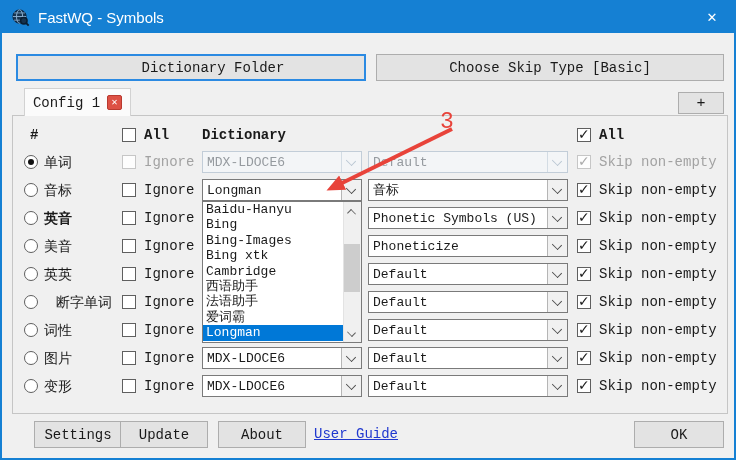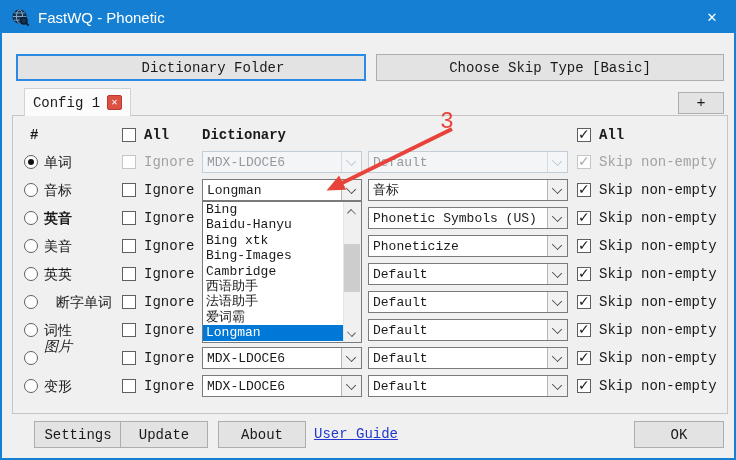--- a/index.html
+++ b/index.html
@@ -87,21 +87,21 @@
   <div class="titlebar">
     <svg class="app-icon" viewBox="0 0 20 20">
       <circle cx="9" cy="9" r="7" fill="#16334f" stroke="#0c2540" stroke-width="1"></circle>
       <ellipse cx="9" cy="9" rx="3.2" ry="7" fill="none" stroke="#8fb4d6" stroke-width="1"></ellipse>
       <line x1="2" y1="9" x2="16" y2="9" stroke="#8fb4d6" stroke-width="1"></line>
       <line x1="3.2" y1="5.2" x2="14.8" y2="5.2" stroke="#8fb4d6" stroke-width="0.8"></line>
       <line x1="3.2" y1="12.8" x2="14.8" y2="12.8" stroke="#8fb4d6" stroke-width="0.8"></line>
       <circle cx="13.5" cy="13.5" r="3.4" fill="#16334f" stroke="#0a1e33" stroke-width="1.6"></circle>
       <line x1="16" y1="16" x2="18.6" y2="18.6" stroke="#0a1e33" stroke-width="2"></line>
     </svg>
-    <span>FastWQ - Phonetic</span>
+    <span>FastWQ - Symbols</span>
     <span class="title-close">✕</span>
   </div>
 
   <div class="btn btn-big btn-dictfolder">
     <span>Dictionary Folder</span>
   </div>
   <div class="btn btn-big btn-notetype">
     <span>Choose Skip Type [Basic]</span>
   </div>
 
@@ -265,21 +265,21 @@
       <span class="arrowbox">
           <span class="chev"></span>
         </span>
     </div>
     <span class="cb checked" style="left:575px;top:321px;"></span>
     <span class="cell" style="left:597px;top:320px;">Skip non-empty</span>
   </div>
 
   <div>
     <span class="radio" style="left:22px;top:349px;"></span>
-    <span class="cell" style="left:42px;top:336px;font-style:italic;">图片</span>
+    <span class="cell" style="left:42px;top:348px;">图片</span>
     <span class="cb" style="left:120px;top:349px;"></span>
     <span class="cell" style="left:142px;top:348px;">Ignore</span>
     <div class="combo" style="left:200px;top:345px;width:160px;">
       <span class="val">MDX-LDOCE6</span>
       <span class="arrowbox">
           <span class="chev"></span>
         </span>
     </div>
     <div class="combo" style="left:366px;top:345px;width:200px;">
       <span class="val">Default</span>
@@ -306,24 +306,24 @@
       <span class="val">Default</span>
       <span class="arrowbox">
           <span class="chev"></span>
         </span>
     </div>
     <span class="cb checked" style="left:575px;top:377px;"></span>
     <span class="cell" style="left:597px;top:376px;">Skip non-empty</span>
   </div>
 
   <div class="droplist">
+    <div class="item">Baidu-Hanyu</div>
     <div class="item">Bing</div>
-    <div class="item">Baidu-Hanyu</div>
+    <div class="item">Bing-Images</div>
     <div class="item">Bing xtk</div>
-    <div class="item">Bing-Images</div>
     <div class="item">Cambridge</div>
     <div class="item">西语助手</div>
     <div class="item">法语助手</div>
     <div class="item">爱词霸</div>
     <div class="item sel">Longman</div>
     <div class="vscroll">
       <span class="sbtn up">
           <span class="chev"></span>
         </span>
       <span class="sthumb"></span>

